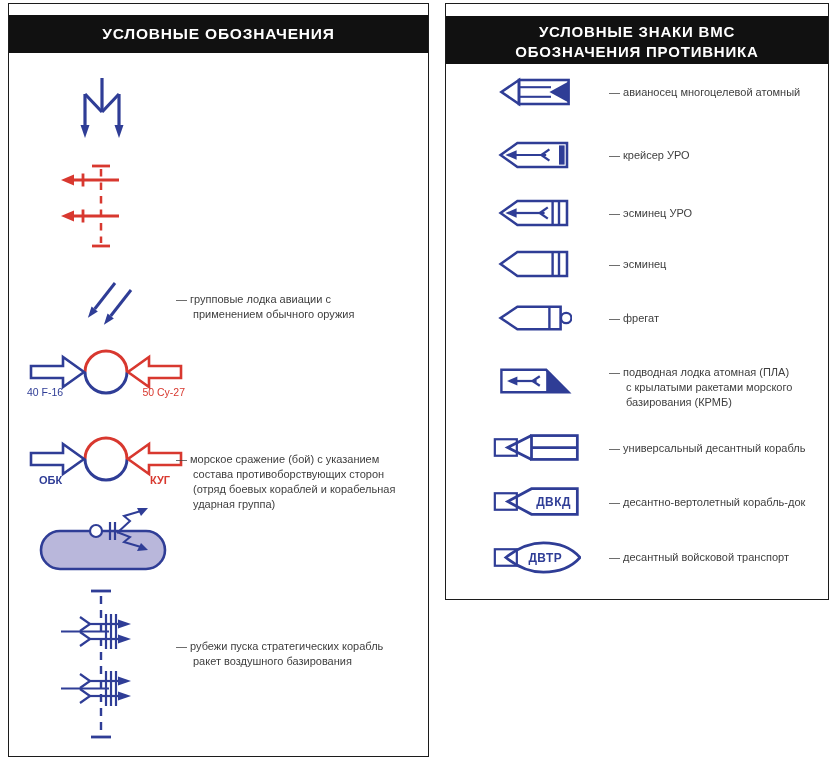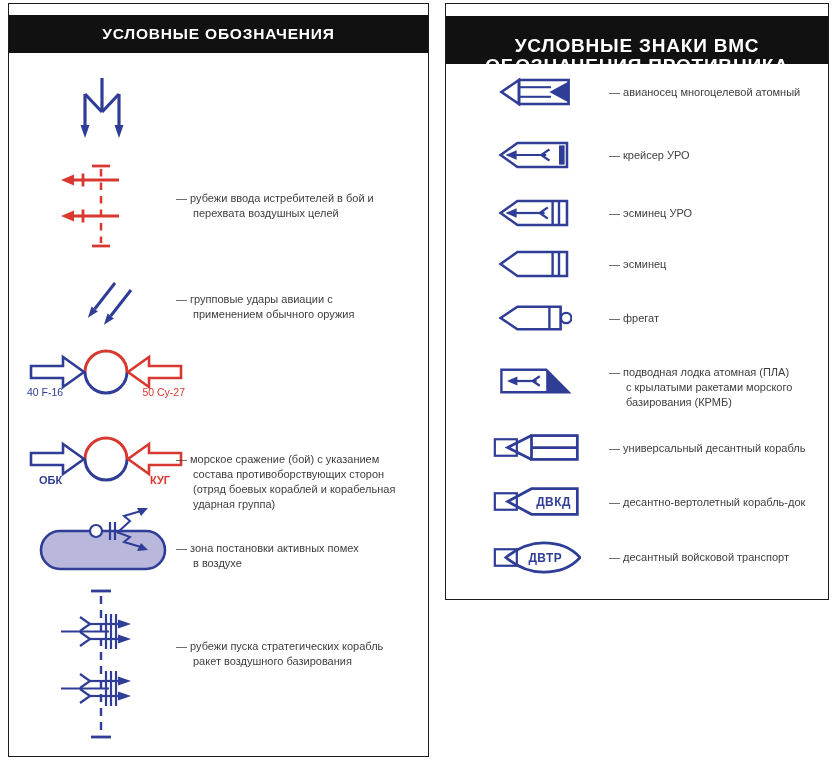--- a/index.html
+++ b/index.html
@@ -8,21 +8,21 @@
     font-family:"Liberation Sans", sans-serif;overflow:hidden;
   }
   .panel{position:absolute;background:#fff;border:1.6px solid #1c1c1c;box-sizing:border-box;}
   .panel-left{left:8px;top:3px;width:421px;height:754px;}
   .panel-right{left:445px;top:3px;width:384px;height:597px;}
   .hbar{
     position:absolute;left:0;right:0;background:var(--header_bg,#111);
     color:#fff;font-weight:700;text-align:center;letter-spacing:.8px;
   }
   .hbar-left{top:11px;height:38px;line-height:38px;font-size:15.5px;}
-  .hbar-right{top:12px;height:48px;font-size:19px;line-height:20px;padding-top:20px;box-sizing:border-box;}
+  .hbar-right{top:12px;height:48px;font-size:15px;line-height:20px;padding-top:6px;box-sizing:border-box;}
   .desc{
     position:absolute;color:var(--text,#3e3e3e);font-size:11px;line-height:15px;
     white-space:pre-line;padding-left:17px;text-indent:-17px;
   }
   .sym{position:absolute;}
   
   .kb{stroke:var(--blue,#2f3d96);fill:none;}
   .kr{stroke:var(--red,#d8382f);fill:none;}
   .fb{fill:var(--blue,#2f3d96);stroke:none;}
   .fr{fill:var(--red,#d8382f);stroke:none;}
@@ -56,34 +56,32 @@
     <line x1="35" y1="10" x2="53" y2="10" class="kr" stroke-width="2.8"></line>
     <line x1="35" y1="90" x2="53" y2="90" class="kr" stroke-width="2.8"></line>
     <line x1="44" y1="13" x2="44" y2="87" class="kr" stroke-width="2.5" stroke-dasharray="7.5 6"></line>
     <polygon points="4,24 17,18.5 17,29.5" class="fr"></polygon>
     <line x1="14" y1="24" x2="62" y2="24" class="kr" stroke-width="2.8"></line>
     <line x1="26" y1="17.5" x2="26" y2="30.5" class="kr" stroke-width="2.8"></line>
     <polygon points="4,60 17,54.5 17,65.5" class="fr"></polygon>
     <line x1="14" y1="60" x2="62" y2="60" class="kr" stroke-width="2.8"></line>
     <line x1="26" y1="53.5" x2="26" y2="66.5" class="kr" stroke-width="2.8"></line>
   </svg>
-  <div class="desc" style="left:167px;top:187px;width:252px">— рубежи ввода истребителей в бой и
-перехвата воздушных целей</div>
 
   <svg class="sym" style="left:72px;top:276px" width="54" height="50" viewBox="0 0 54 50">
     <g transform="translate(34,3) rotate(128)">
       <line x1="0" y1="0" x2="33" y2="0" class="kb" stroke-width="3"></line>
       <polygon points="33,-4 33,4 44,0" class="fb"></polygon>
     </g>
     <g transform="translate(50,10) rotate(128)">
       <line x1="0" y1="0" x2="33" y2="0" class="kb" stroke-width="3"></line>
       <polygon points="33,-4 33,4 44,0" class="fb"></polygon>
     </g>
   </svg>
-  <div class="desc" style="left:167px;top:288px;width:252px">— групповые удары авиации с
+  <div class="desc" style="left:167px;top:288px;width:252px">— групповые лодка авиации с
 применением обычного оружия</div>
 
   <svg class="sym" style="left:14px;top:339px" width="166" height="58" viewBox="0 0 166 58">
     <path d="M62,29 A21,21 0 0 1 104,29" class="kr" stroke-width="3"></path>
     <path d="M62,29 A21,21 0 0 0 104,29" class="kb" stroke-width="3"></path>
     <polygon points="8,23 40,23 40,14 61,29 40,44 40,35 8,35" class="kb" stroke-width="2.6"></polygon>
     <polygon points="158,23 126,23 126,14 105,29 126,44 126,35 158,35" class="kr" stroke-width="2.6"></polygon>
     <text x="4" y="53" class="slbl">40 F-16</text>
     <text x="162" y="53" text-anchor="end" class="slbl red">50 Су-27</text>
   </svg>
@@ -104,22 +102,20 @@
   <svg class="sym" style="left:27px;top:503px" width="135" height="75" viewBox="0 0 135 75">
     <rect x="5" y="24" width="124" height="38" rx="19" class="zone" stroke-width="2.6"></rect>
     <circle cx="60" cy="24" r="6" class="fwb" stroke-width="2.2"></circle>
     <line x1="74" y1="15" x2="74" y2="33" class="kb" stroke-width="2.2"></line>
     <line x1="79" y1="15" x2="79" y2="33" class="kb" stroke-width="2.2"></line>
     <polyline points="81,26 94,14 88,9 105,4" class="kb" stroke-width="2"></polyline>
     <polygon points="112,1 101,1 105,9" class="fb"></polygon>
     <polyline points="81,25 94,30 88,35 105,40" class="kb" stroke-width="2"></polyline>
     <polygon points="112,43 101,44 105,36" class="fb"></polygon>
   </svg>
-  <div class="desc" style="left:167px;top:537px;width:252px">— зона постановки активных помех
-в воздухе</div>
 
   <svg class="sym" style="left:44px;top:584px" width="112" height="154" viewBox="0 0 112 154">
     <line x1="38" y1="3" x2="58" y2="3" class="kb" stroke-width="2.8"></line>
     <line x1="38" y1="149" x2="58" y2="149" class="kb" stroke-width="2.8"></line>
     <line x1="48" y1="8" x2="48" y2="144" class="kb" stroke-width="2.4" stroke-dasharray="8 6"></line>
 
     <line x1="8" y1="43.5" x2="56" y2="43.5" class="kb" stroke-width="2.2"></line>
     <line x1="53" y1="26" x2="53" y2="61" class="kb" stroke-width="2.2"></line>
     <line x1="58" y1="26" x2="58" y2="61" class="kb" stroke-width="2.2"></line>
     <line x1="63" y1="26" x2="63" y2="61" class="kb" stroke-width="2.2"></line>

